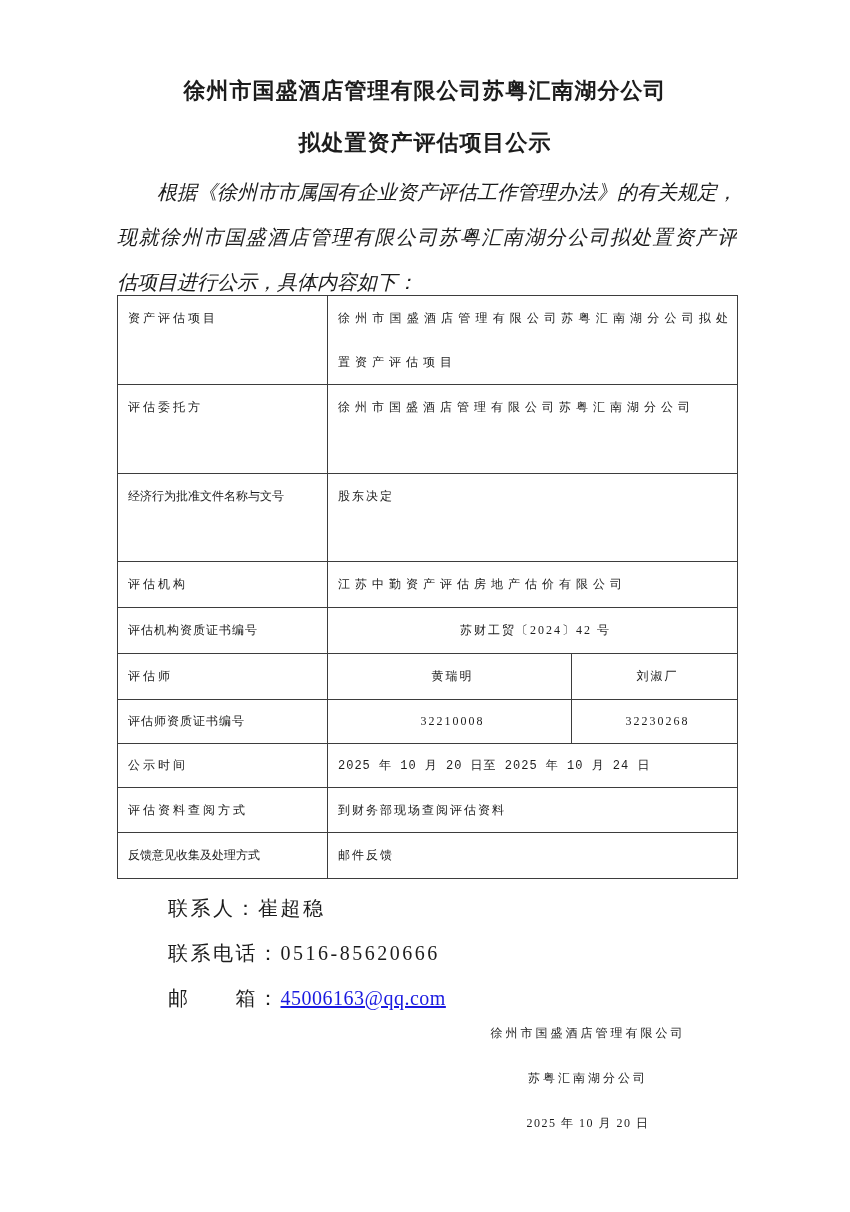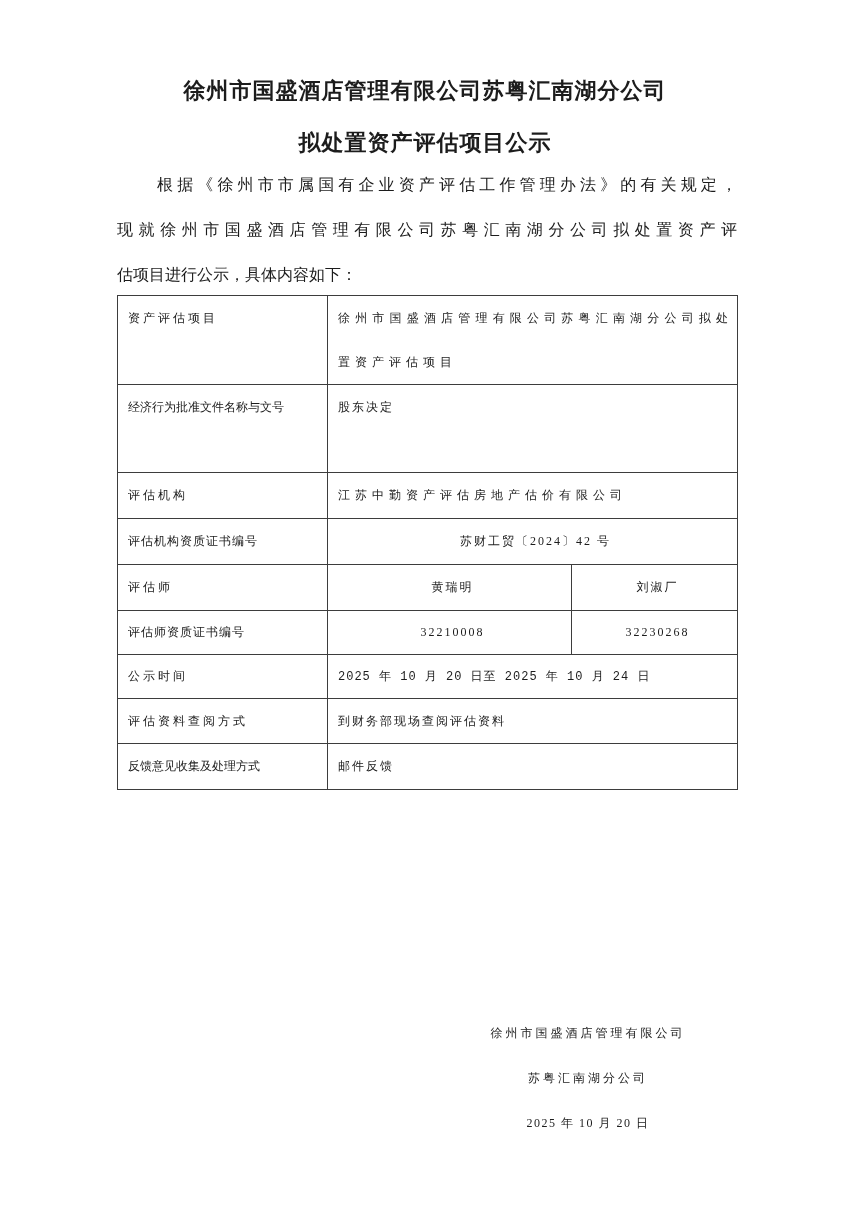--- a/index.html
+++ b/index.html
@@ -25,25 +25,26 @@
     font-weight: 700;
     font-size: 22px;
     line-height: 30px;
     letter-spacing: 1px;
   }
   .doc-title.line1 { top: 76px; }
   .doc-title.line2 { top: 128px; }
 
   .intro {
     position: absolute;
-    top: 162px;
+    top: 170px;
     left: 117px;
     width: 620px;
-    font-size: 16px;
+    font-size: 20px;
     line-height: 45px;
+    font-style: italic;
   }
   .intro .iline { height: 45px; overflow: hidden; }
   .intro .jline { text-align: justify; text-align-last: justify; }
   .intro .indent { text-indent: 40px; }
 
   table.info-table {
     position: absolute;
     top: 295px;
     left: 117px;
     width: 620px;
@@ -109,20 +110,24 @@
     <colgroup>
       <col style="width:210px">
       <col style="width:244px">
       <col style="width:166px">
     </colgroup>
     <tbody>
       <tr class="dbl" style="height:89px">
         <td class="lbl s3">资产评估项目</td>
         <td class="val-just" colspan="2">徐州市国盛酒店管理有限公司苏粤汇南湖分公司拟处置资产评估项目</td>
       </tr>
+      <tr class="dbl" style="height:89px">
+        <td class="lbl s3">评估委托方</td>
+        <td class="val-just" colspan="2">徐州市国盛酒店管理有限公司苏粤汇南湖分公司</td>
+      </tr>
       <tr class="dbl" style="height:88px">
         <td class="lbl s0">经济行为批准文件名称与文号</td>
         <td class="val-left" colspan="2">股东决定</td>
       </tr>
       <tr style="height:46px">
         <td class="lbl s3">评估机构</td>
         <td class="val-just" colspan="2">江苏中勤资产评估房地产估价有限公司</td>
       </tr>
       <tr style="height:46px">
         <td class="lbl s1">评估机构资质证书编号</td>
@@ -146,20 +151,25 @@
         <td class="lbl s3">评估资料查阅方式</td>
         <td class="val-left" colspan="2">到财务部现场查阅评估资料</td>
       </tr>
       <tr style="height:46px">
         <td class="lbl s0">反馈意见收集及处理方式</td>
         <td class="val-left" colspan="2">邮件反馈</td>
       </tr>
     </tbody>
   </table>
 
+  <div class="contact">
+    <div class="cline"><span>联系人：</span><span>崔超稳</span></div>
+    <div class="cline"><span>联系电话：</span><span>0516-85620666</span></div>
+    <div class="cline"><span>邮　　箱：</span><a class="email-link" href="#" style="color: rgb(26, 26, 224);">45006163@qq.com</a></div>
+  </div>
 
   <div class="signature">
     <div class="sline">徐州市国盛酒店管理有限公司</div>
     <div class="sline">苏粤汇南湖分公司</div>
     <div class="sline date-line">2025 年 10 月 20 日</div>
   </div>
 
 </div>
 
 </body></html>

